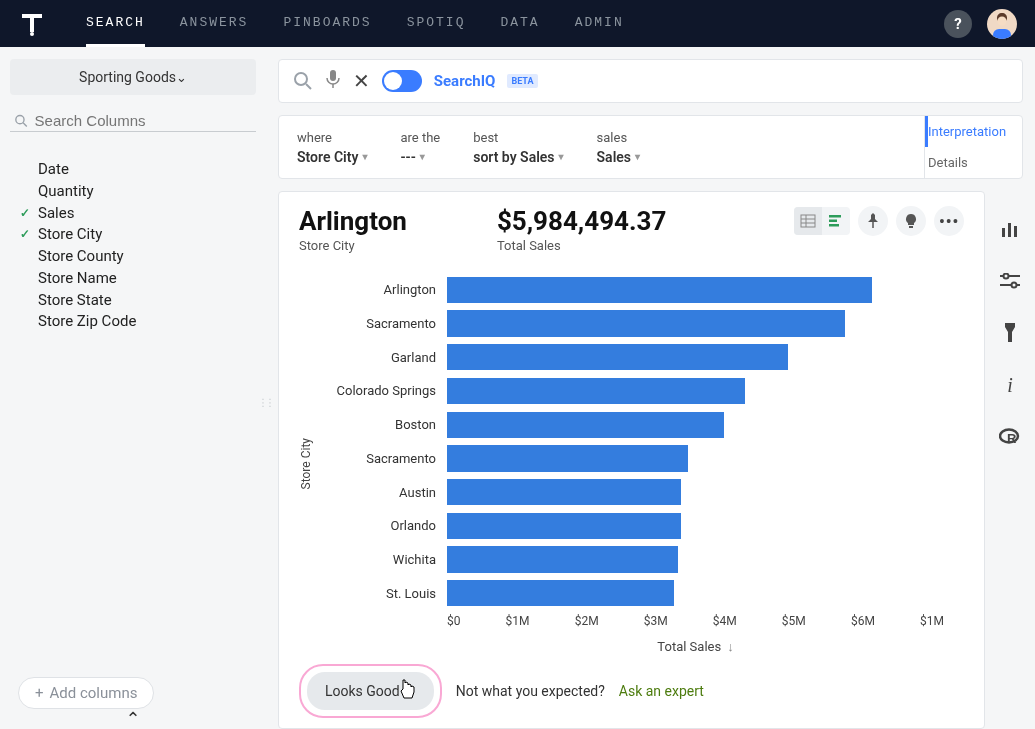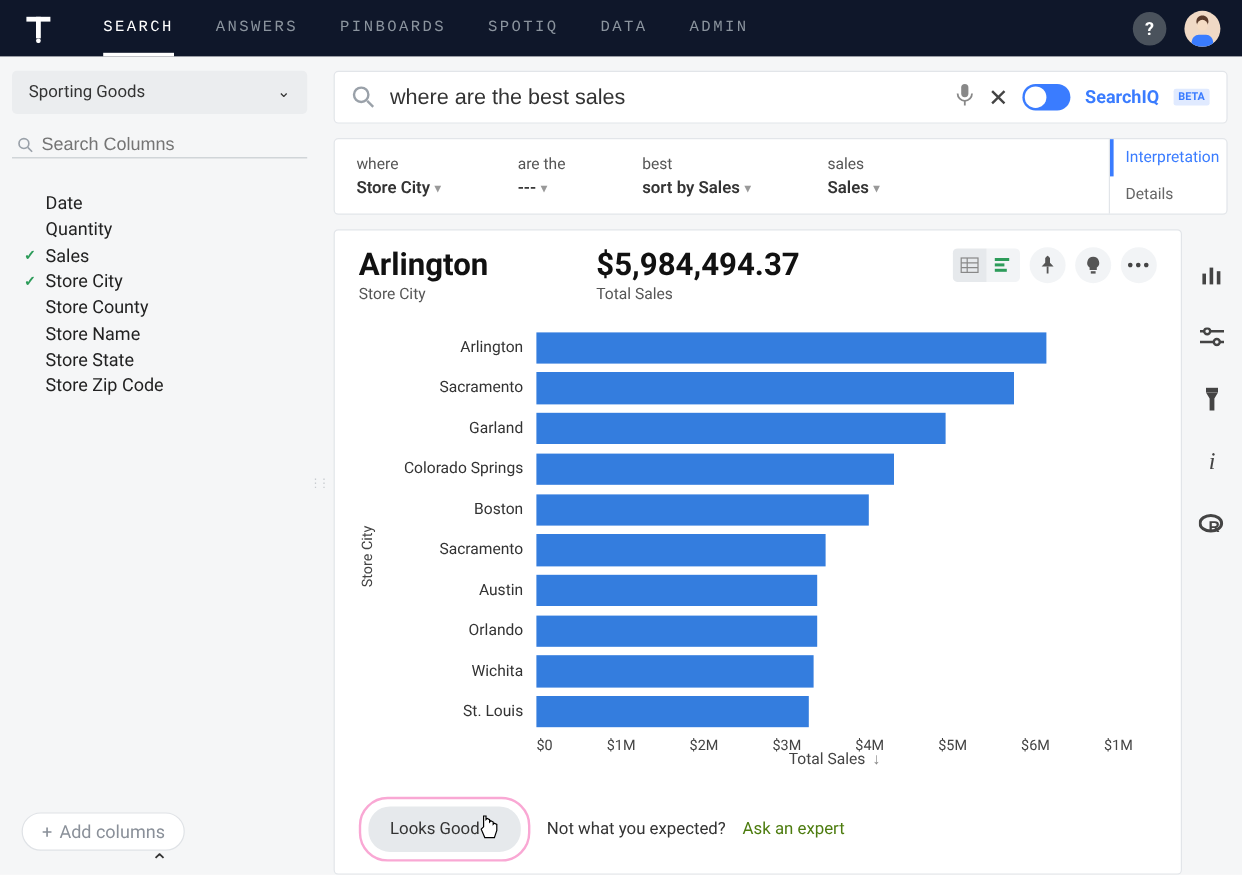--- a/index.html
+++ b/index.html
@@ -14,21 +14,21 @@
   .topnav-right { margin-left: auto; display: flex; align-items: center; gap: 15px; }
   .help-btn { width: 28px; height: 28px; border-radius: 50%; background: #4a525c; color: #fff; font-weight: bold; display:flex;align-items:center;justify-content:center; font-size:15px;}
   .avatar { width: 30px; height: 30px; border-radius: 50%; background: #f0d9c5; display:flex; align-items:flex-end; justify-content:center; overflow:hidden;}
   
   
   .main { display: flex; height: calc(100% - 47px); }
   .sidebar { width: 266px; padding: 12px 10px; display: flex; flex-direction: column; position: relative; }
   .content { flex: 1; display: flex; flex-direction: column; padding: 12px 0 0 12px; position: relative; }
   
   
-  .datasource { background: #ebedef; border-radius: 4px; padding: 10px 14px; display:flex; justify-content:space-between; align-items:center; font-size: 14px; color:#333; }
+  .datasource { background: #ebedef; border-radius: 4px; padding: 10px 14px; display:flex; justify-content:center; align-items:center; font-size: 14px; color:#333; }
   .search-cols { margin-top: 15px; border-bottom: 1px solid #c8ccd0; display:flex; align-items:center; padding: 2px 4px; color:#9aa1a9; }
   .search-cols input { border:none; outline:none; font-size:15px; color:#9aa1a9; background:transparent; width:100%; }
   .col-list { margin-top: 27px; padding-left: 10px; font-size: 15px; color: #222; line-height: 1.45; }
   .col-row { display:flex; align-items:center; gap:6px; padding-left: 18px; position:relative;}
   .col-row.checked::before { content:"✓"; position:absolute; left:0; color:#2d9c5a; font-weight:bold; font-size:12px; }
   .add-cols { margin-top:auto; margin-bottom:8px; align-self:flex-start; margin-left:8px; background:#fff; border:1px solid #dfe2e6; border-radius:18px; padding:6px 16px; font-size:15px; color:#8a9099; display:flex; align-items:center; gap:6px;}
   .sidebar-footer-chev { position:absolute; bottom:0; left:50%; transform:translateX(-50%); font-size:18px; color:#333;}
   .drag-handle { position:absolute; right:-6px; top:350px; color:#c8ccd0; font-size:10px; letter-spacing:-3px;}
   
   
@@ -37,26 +37,26 @@
   .searchbar .icons { display:flex; align-items:center; gap:12px; }
   .mic { color:#888; }
   .clear-x { font-size:20px; color:#444; }
   .toggle { width:40px; height:22px; background:#3a7cff; border-radius:11px; position:relative; }
   .toggle::after { content:""; position:absolute; width:18px; height:18px; background:#fff; border-radius:50%; top:2px; left:2px; }
   .searchiq { color:#3a7cff; font-weight:bold; font-size:15px; }
   .beta-badge { background:#e0eaff; color:#3a7cff; font-size:9px; padding:2px 4px; border-radius:2px; font-weight:bold;}
   
   
   .interp-bar { background:#fff; border:1px solid #e2e5e9; border-radius:4px; margin-top:12px; margin-right:12px; height:64px; display:flex; align-items:stretch; }
-  .interp-tokens { display:flex; gap:64px; padding:0 18px; align-items:center; flex:1;}
+  .interp-tokens { display:flex; gap:33px; padding:0 18px; align-items:center; flex:1;}
   .token .t-label { font-size:13px; color:#555; }
   .token .t-value { font-size:14px; color:#333; font-weight:600; margin-top:4px; display:flex; align-items:center; gap:4px;}
   .t-chev { color:#999; font-size:10px;}
   .interp-tabs { border-left:1px solid #e2e5e9; width:98px; display:flex; flex-direction:column; }
-  .interp-tab { flex:1; display:flex; align-items:center; padding-left:10px; font-size:13px; color:#666; border-left:3px solid transparent;}
+  .interp-tab { flex:1; display:flex; align-items:center; padding-left:0; font-size:13px; color:#666; border-left:3px solid transparent;}
   .interp-tab.active { color:#3a7cff; border-left:3px solid #3a7cff; text-align:left;}
   .interp-tab.active span { padding-right:5px; }
   
   
   .result-wrap { display:flex; flex:1; margin-top:12px; min-height:0;}
   .result { background:#fff; border:1px solid #e2e5e9; border-radius:4px; flex:1; padding: 14px 20px 10px 20px; position:relative; display:flex; flex-direction:column;}
   .right-rail { width:50px; display:flex; flex-direction:column; align-items:center; gap:28px; padding-top:26px;}
   .rail-icon { width:24px; height:24px; display:flex; align-items:center; justify-content:center; color:#444; font-size:18px;}
   
   .result-head { display:flex; align-items:flex-start; }
@@ -75,21 +75,21 @@
   .chart-zone { flex:1; display:flex; margin-top:20px; }
   .ylabel { writing-mode: vertical-rl; transform: rotate(180deg); font-size:12px; color:#444; align-self:center; margin-right:6px;}
   .chart-body { flex:1; position:relative; }
   .bars-area { position:absolute; left:128px; right:20px; top:0; bottom:44px; }
   .cat-labels { position:absolute; left:0; width:125px; top:0; bottom:44px; display:flex; flex-direction:column; }
   .cat-label { flex:1; display:flex; align-items:center; justify-content:flex-end; font-size:13px; color:#333; padding-right:8px;}
   .bars-rows { position:absolute; inset:0; display:flex; flex-direction:column; }
   .bar-row { flex:1; display:flex; align-items:center; }
   .bar { height:78%; background:#347dde; }
   .xaxis { position:absolute; left:128px; right:20px; bottom:22px; height:18px; display:flex; justify-content:space-between; font-size:12px; color:#444;}
-  .xaxis-label { position:absolute; left:128px; right:20px; bottom:13px; text-align:center; font-size:13px; color:#444;}
+  .xaxis-label { position:absolute; left:128px; right:20px; bottom:0; text-align:center; font-size:13px; color:#444;}
   .sort-arrow { display:inline-block; margin-left:6px; color:#888;}
   
   
   .feedback { display:flex; align-items:center; gap:14px; margin-top:10px; }
   .looks-good-wrap { border:2px solid #f9a8d4; border-radius:24px; padding:6px;}
   .looks-good { background:#e6e9ec; border-radius:18px; padding:6px 18px; font-size:14px; color:#333; display:flex; align-items:center;}
   .cursor-hand { font-size:16px; margin-left:-2px;}
   .fb-text { font-size:14px; color:#333;}
   .fb-link { color:#4d7c0f; font-size:14px;}
 </style>
@@ -157,21 +157,20 @@
     <div class="drag-handle">⋮⋮</div>
   </div>
 
   <div class="content">
 
     <div class="searchbar">
       <svg width="20" height="20" viewBox="0 0 20 20" style="margin-right:12px;">
           <circle cx="8" cy="8" r="6" stroke="#9aa1a9" stroke-width="2" fill="none"></circle>
           <line x1="13" y1="13" x2="18" y2="18" stroke="#9aa1a9" stroke-width="2"></line>
         </svg>
-      <input class="q" value="where are the best sales" style="">
       <div class="icons">
         <span class="mic">
           <svg width="16" height="20" viewBox="0 0 16 20">
               <rect x="5" y="1" width="6" height="11" rx="3" fill="#888"></rect>
               <path d="M2 9a6 6 0 0012 0" stroke="#888" stroke-width="1.5" fill="none"></path>
               <line x1="8" y1="15" x2="8" y2="19" stroke="#888" stroke-width="1.5"></line>
             </svg>
         </span>
         <span class="clear-x">✕</span>
         <div class="toggle"></div>

